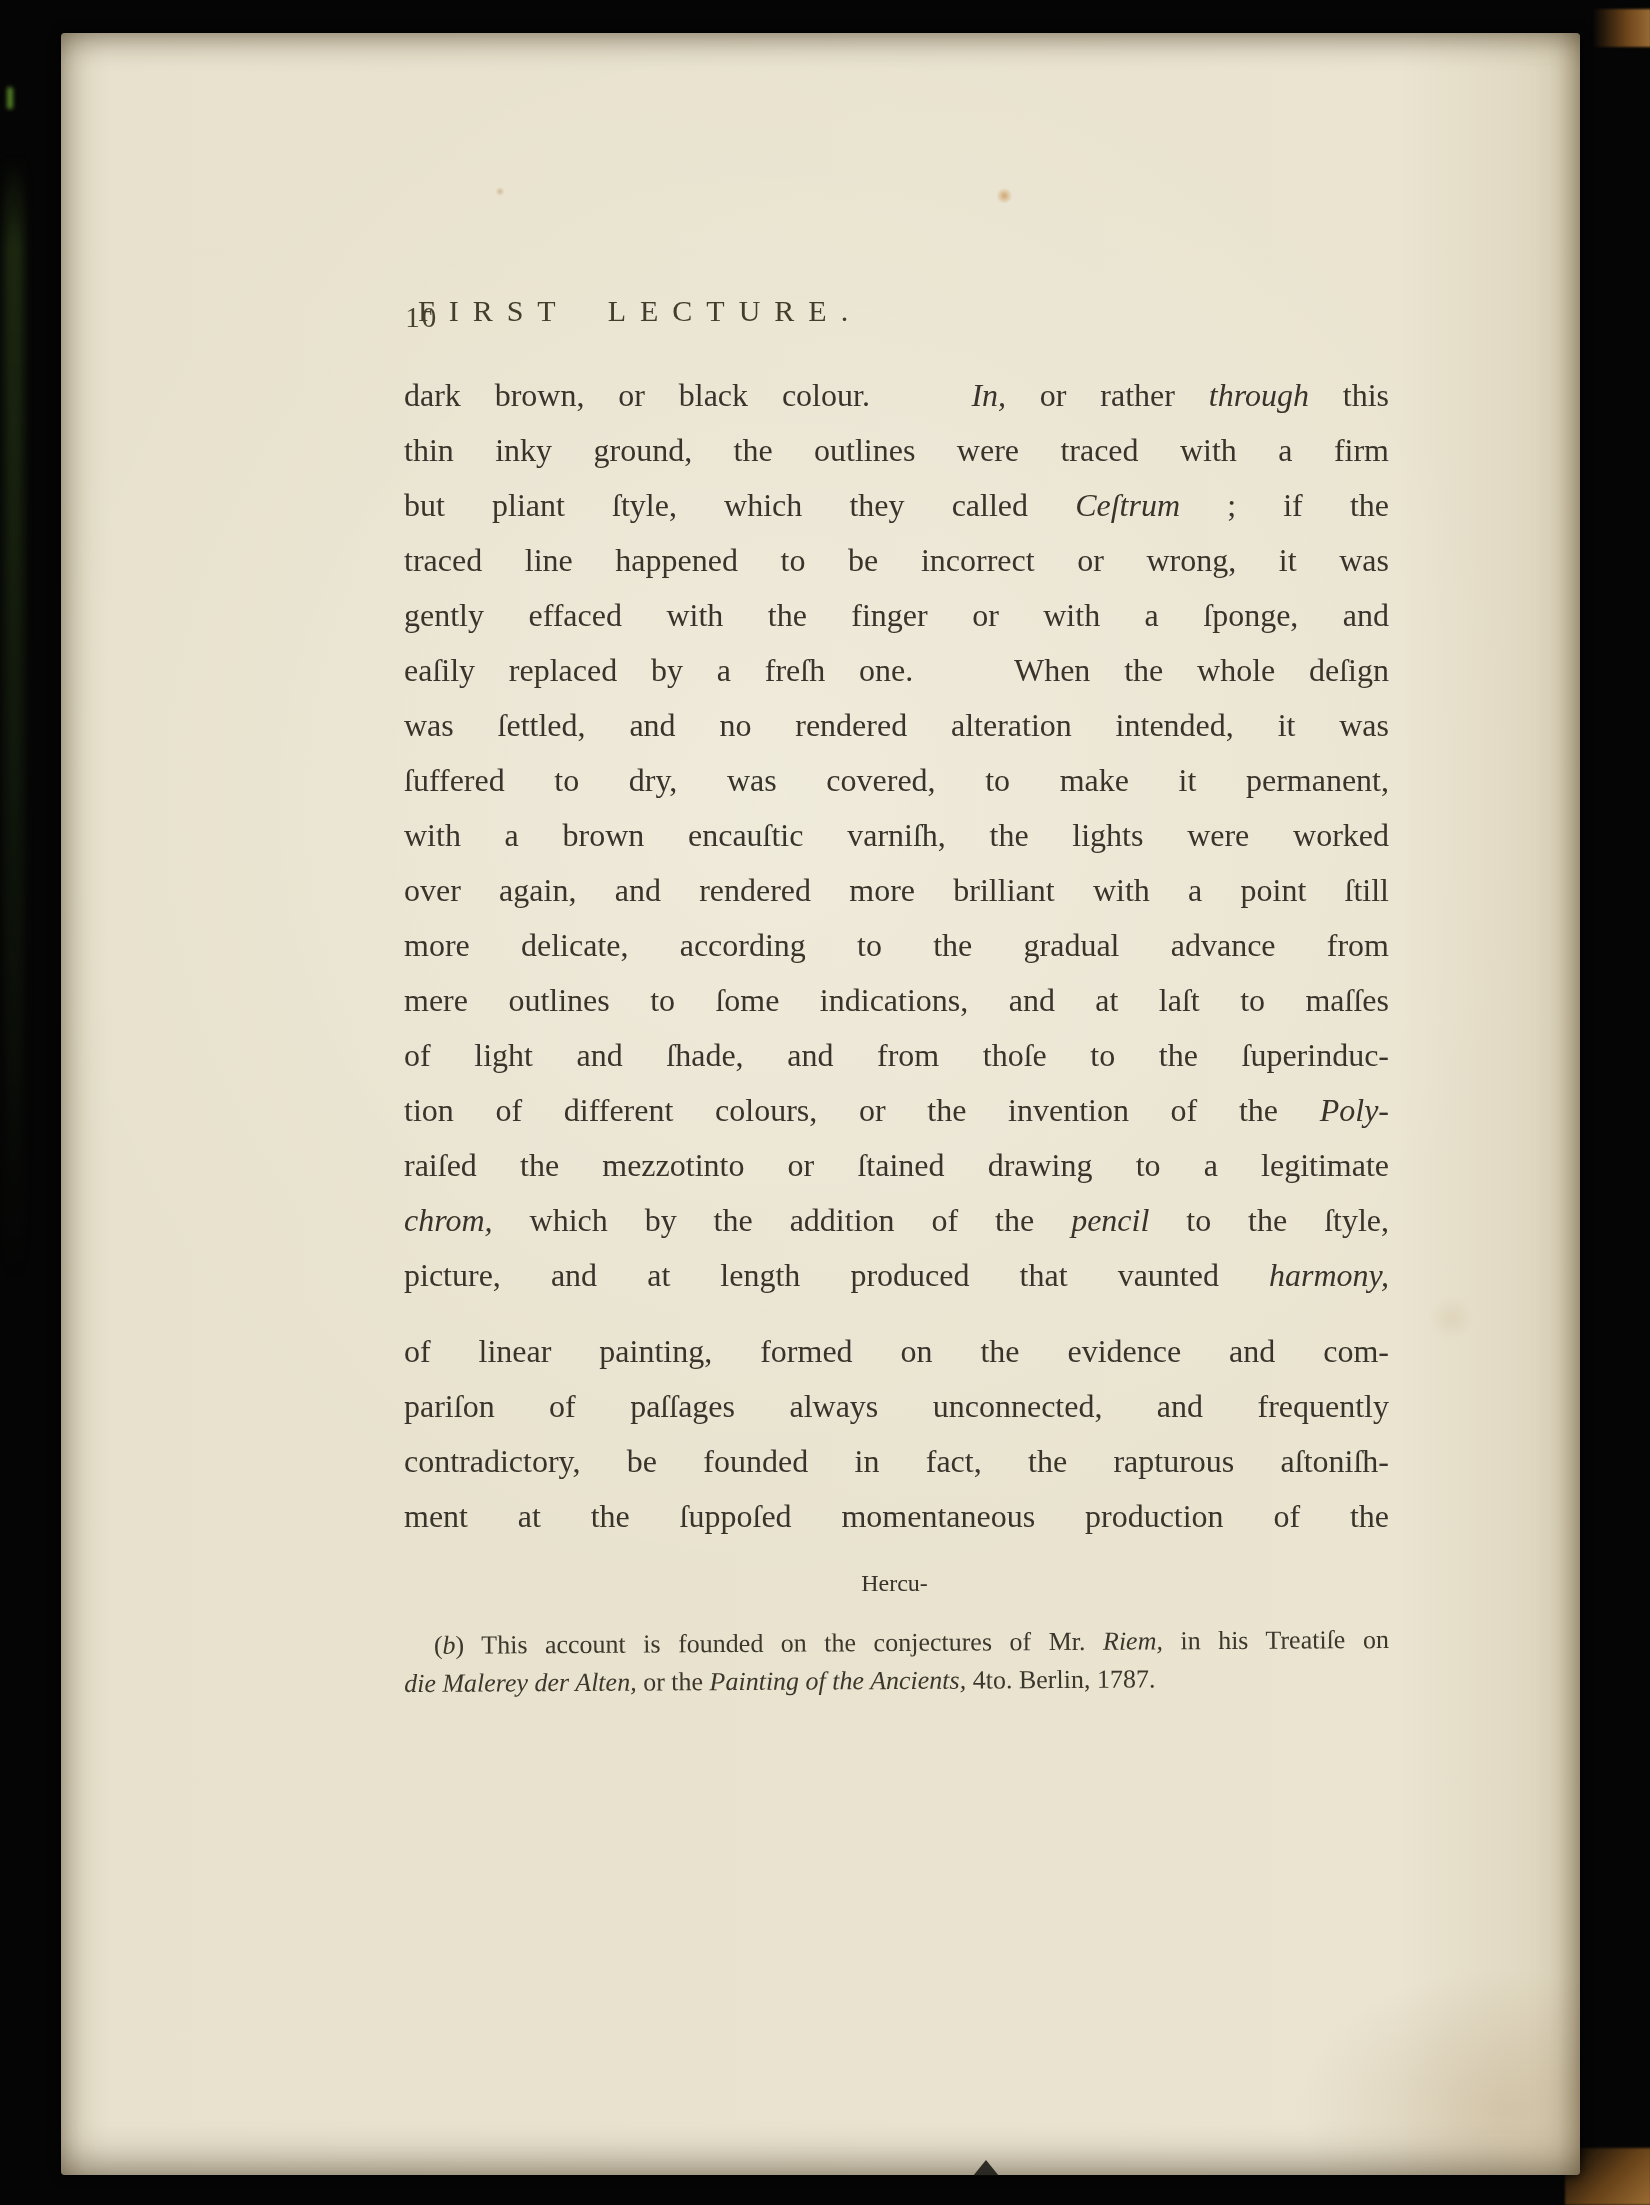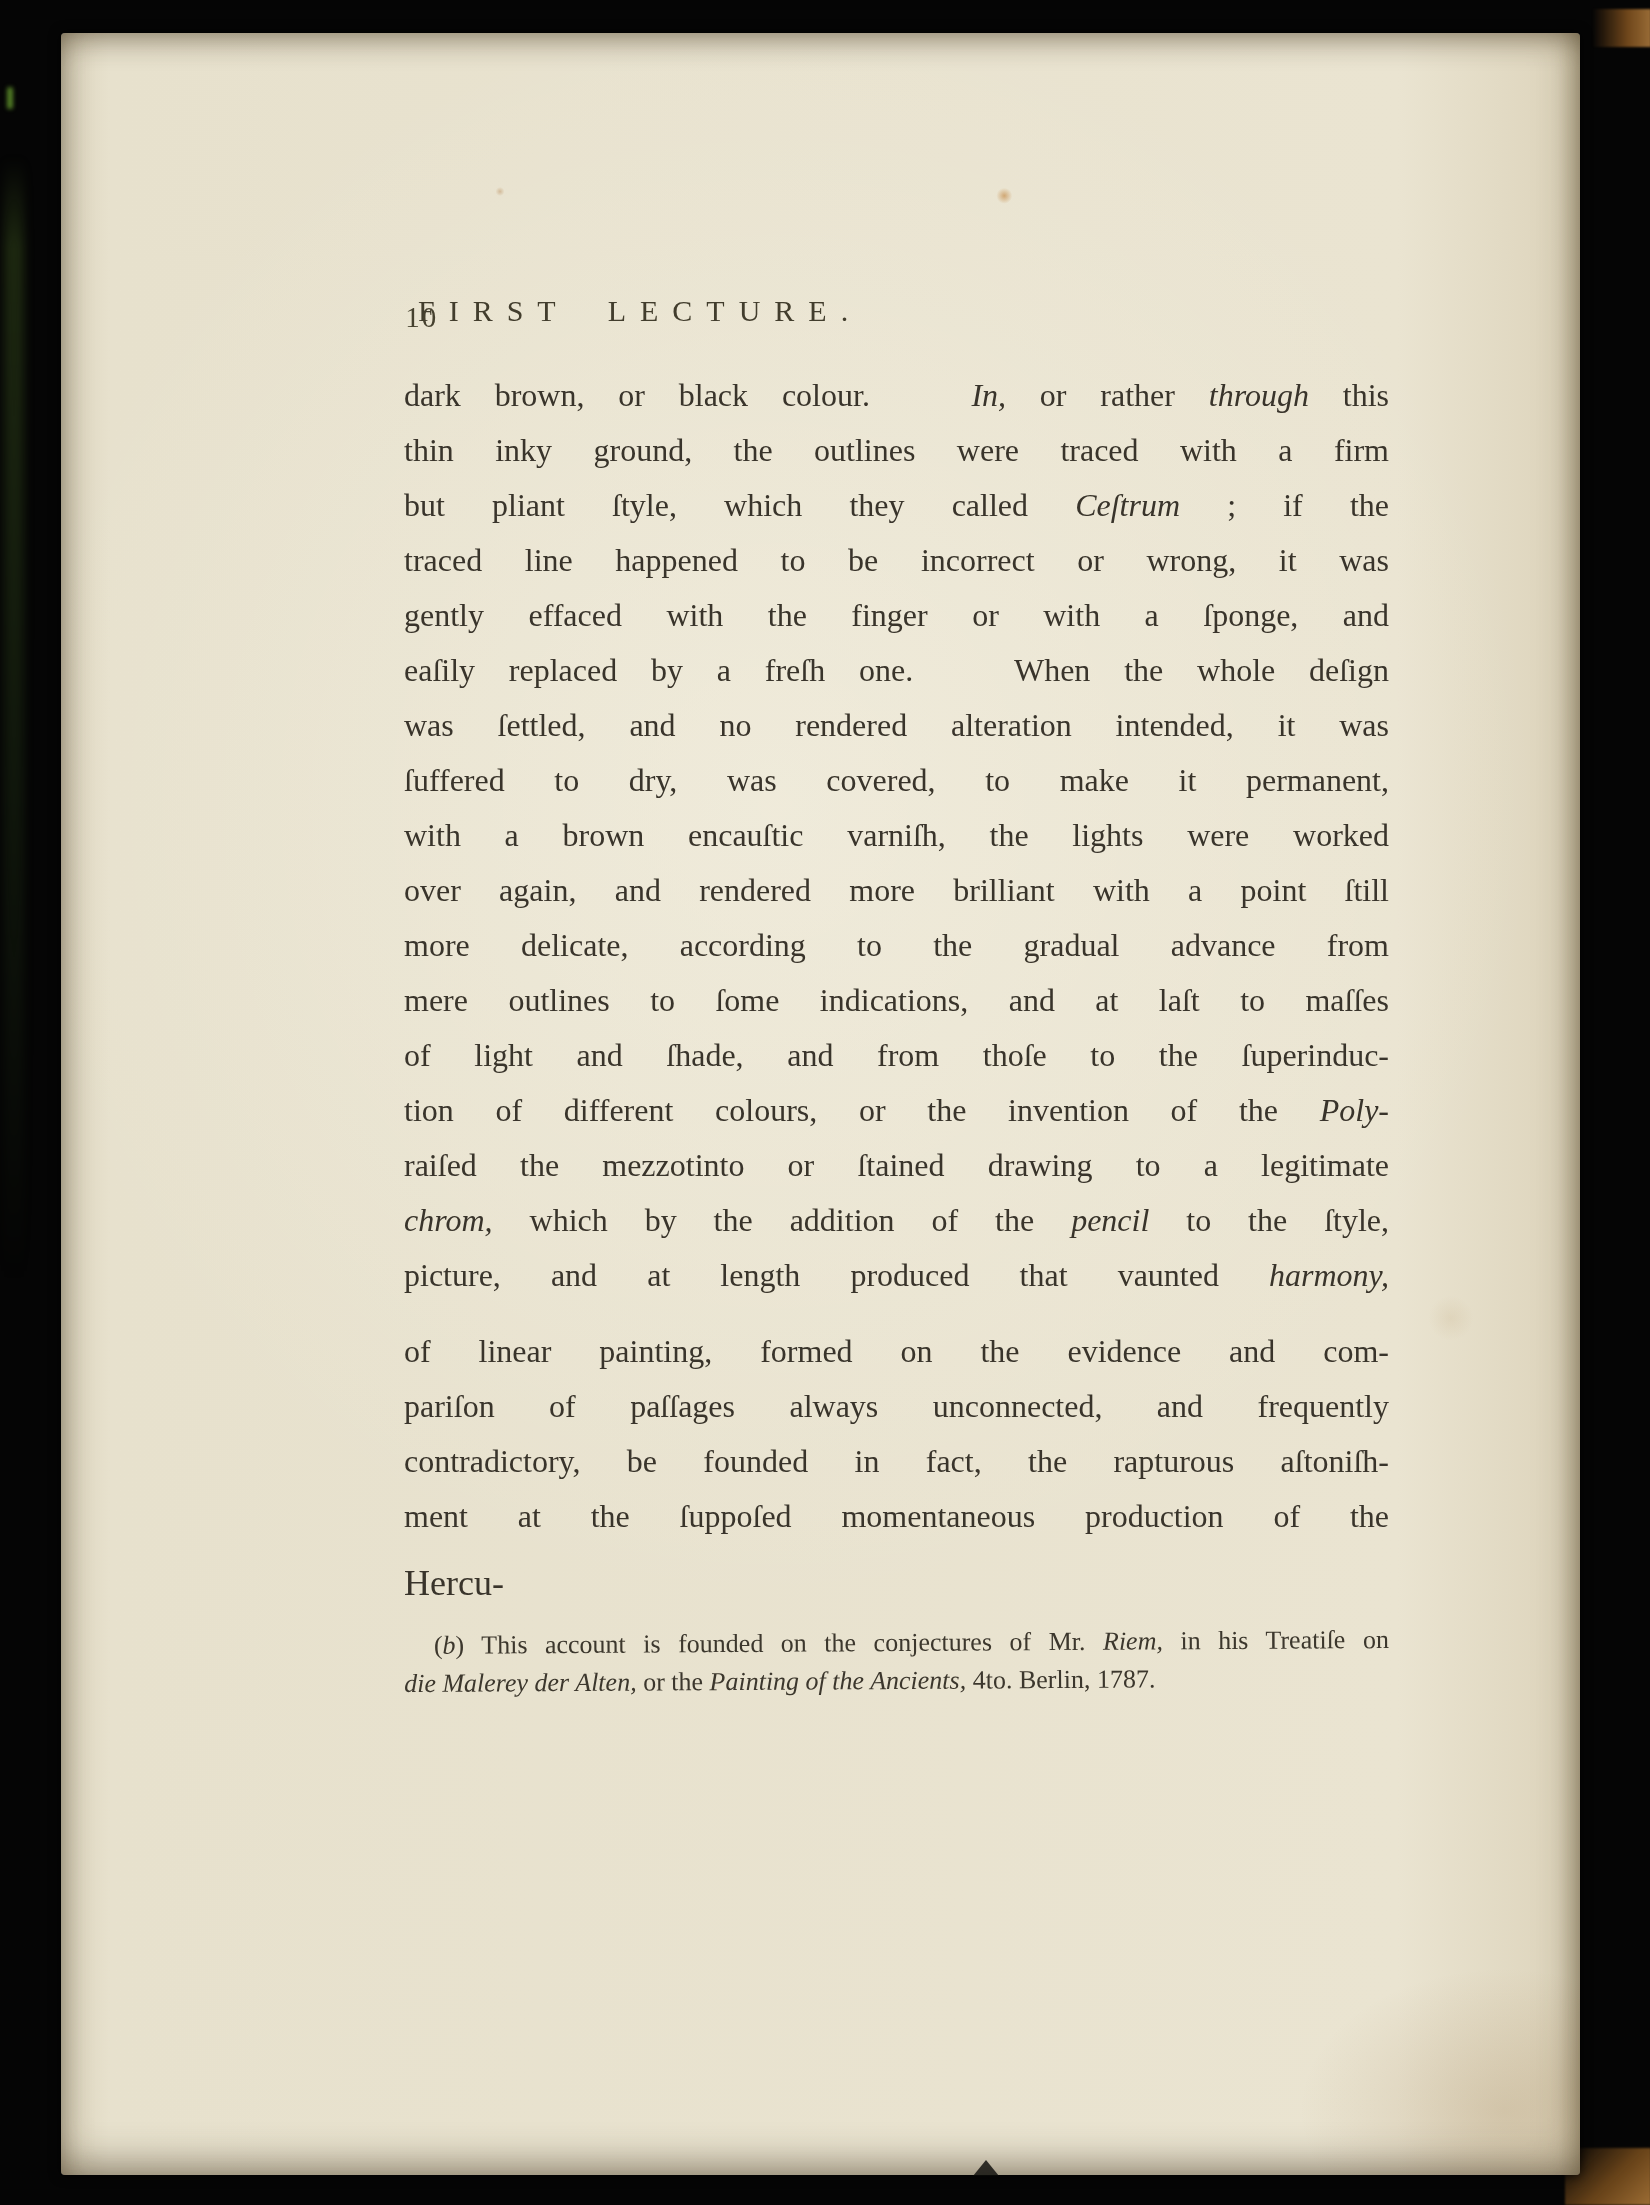--- a/index.html
+++ b/index.html
@@ -66,21 +66,21 @@
   }
 
   
   .body { margin-top:33px; font-size:32px; line-height:55px; color:#39342b; }
   .tline  { text-align:justify; text-align-last:justify; }
   .tline.endline { text-align-last:left; }
   .tline.indent  { text-indent:36px; }
   .para + .para  { margin-top:21px; }
   i { font-style:italic; }
 
-  .catchword-row { margin-top:12px; text-align:left; font-size:36px; line-height:55px; color:#39342b; padding-right:4px; }
+  .catchword-row { margin-top:12px; text-align:center; font-size:24px; line-height:55px; color:#39342b; padding-right:4px; }
 
   
   .footnote {
     margin-top:16px; font-size:26px; line-height:38px; color:#3c372d;
     transform:rotate(-0.35deg); transform-origin:left center;
   }
   .fn-line { text-align:justify; text-align-last:justify; }
   .fn-line.endline   { text-align-last:left; }
   .fn-line.indent-sm { text-indent:30px; }
 </style>

